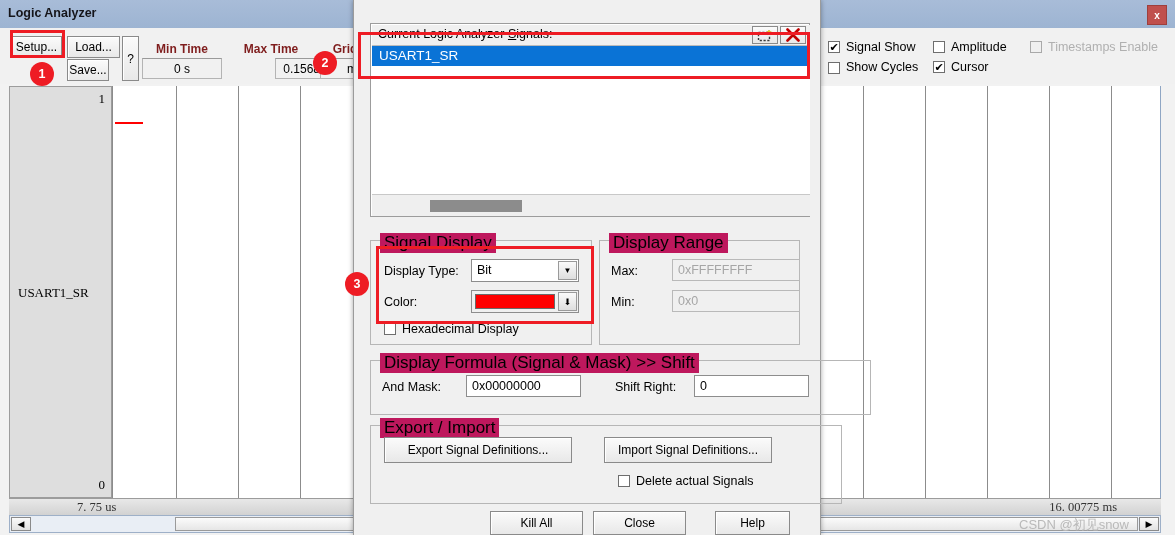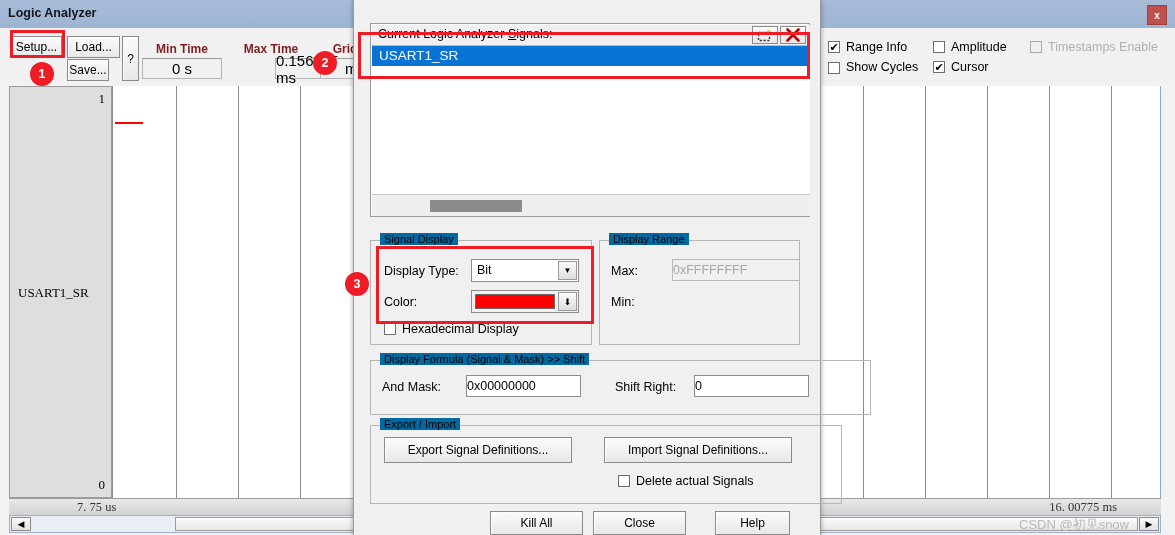--- a/index.html
+++ b/index.html
@@ -26,21 +26,21 @@
     display:flex;align-items:center;justify-content:center;cursor:pointer;
     box-sizing:border-box;
   }
   #btn-setup{position:absolute;left:11px;top:36px;width:51px;height:22px;}
   #btn-load{position:absolute;left:67px;top:36px;width:53px;height:22px;}
   #btn-save{position:absolute;left:67px;top:59px;width:42px;height:22px;}
   #btn-help-q{position:absolute;left:122px;top:36px;width:17px;height:45px;}
 
   .field-label{position:absolute;font-size:12px;font-weight:bold;color:#7f1d1d;text-align:center;}
   .field-box{position:absolute;height:21px;background:#f1f1f1;border:1px solid #b4b4b4;
-    border-top-color:#9a9a9a;box-sizing:border-box;font-size:15px;
+    border-top-color:#9a9a9a;box-sizing:border-box;font-size:12px;
     display:flex;align-items:center;justify-content:center;color:#000;}
   #lbl-min{left:142px;top:42px;width:80px;}
   #fld-min{left:142px;top:58px;width:80px;}
   #lbl-max{left:228px;top:42px;width:86px;}
   #fld-max{left:228px;top:58px;width:86px;margin-left:47px;}
   #lbl-grid{left:320px;top:42px;width:50px;}
   #fld-grid{left:320px;top:58px;width:70px;}
 
   
   #cb-area{position:absolute;left:828px;top:40px;width:345px;height:40px;}
@@ -105,29 +105,29 @@
     display:flex;align-items:center;justify-content:center;cursor:pointer;}
   #list-body{position:absolute;left:1px;top:22px;width:438px;height:148px;background:#fff;overflow:hidden;}
   .list-item{height:20px;line-height:20px;padding-left:7px;font-size:13.5px;cursor:pointer;}
   .list-item.sel{background:#0a73d6;color:#ffffff;}
   #list-hscroll{position:absolute;left:1px;top:170px;width:438px;height:22px;background:#efefef;
     border-top:1px solid #c8c8c8;box-sizing:border-box;}
   #list-hthumb{position:absolute;left:58px;top:5px;width:92px;height:12px;background:#8c8c8c;cursor:pointer;}
 
   
   .groupbox{position:absolute;border:1px solid #b6b6b6;box-sizing:border-box;}
-  .grouptitle{position:absolute;top:-8px;left:9px;background:#0369a1;padding:0 4px;font-size:11px;color:#000;}
+  .grouptitle{position:absolute;top:-8px;left:9px;background:#be185d;padding:0 4px;font-size:17px;color:#000;}
   #gb-signal{left:16px;top:240px;width:222px;height:105px;}
   #gb-range{left:245px;top:240px;width:201px;height:105px;}
   #gb-formula{left:16px;top:360px;width:501px;height:55px;}
   #gb-export{left:16px;top:425px;width:472px;height:79px;}
 
   .row-label{position:absolute;font-size:12.5px;color:#000;}
   .txtbox{position:absolute;height:22px;background:#fff;border:1px solid #8d8d8d;
-    box-sizing:border-box;font-size:12.5px;display:flex;align-items:center;color:#000;}
+    box-sizing:border-box;font-size:12.5px;display:flex;align-items:center;padding-left:5px;color:#000;}
   .txtbox.dis{background:#f0f0f0;border-color:#b9b9b9;color:#a6a6a6;}
 
   
   #lbl-dtype{left:30px;top:264px;}
   #combo-dtype{position:absolute;left:117px;top:259px;width:108px;height:23px;
     background:#fff;border:1px solid #8d8d8d;box-sizing:border-box;cursor:pointer;}
   #combo-dtype-val{position:absolute;left:5px;top:3px;font-size:12.5px;}
   #combo-dtype-arrow{position:absolute;right:1px;top:1px;width:19px;height:19px;
     background:linear-gradient(#fafafa,#dedede);border:1px solid #9a9a9a;box-sizing:border-box;
     display:flex;align-items:center;justify-content:center;font-size:8px;}
@@ -150,21 +150,21 @@
   #fld-min2{left:318px;top:290px;width:128px;}
 
   
   #lbl-andmask{left:28px;top:380px;}
   #fld-andmask{left:112px;top:375px;width:115px;}
   #lbl-shift{left:261px;top:380px;}
   #fld-shift{left:340px;top:375px;width:115px;}
 
   
   #btn-export{position:absolute;left:30px;top:437px;width:188px;height:26px;}
-  #btn-import{position:absolute;left:250px;top:437px;width:188px;height:26px;}
+  #btn-import{position:absolute;left:250px;top:437px;width:168px;height:26px;}
   #cb-delete{position:absolute;left:264px;top:474px;display:flex;align-items:center;}
 
   
   #btn-killall{position:absolute;left:490px;top:511px;width:93px;height:24px;}
   #btn-close{position:absolute;left:593px;top:511px;width:93px;height:24px;}
   #btn-help{position:absolute;left:715px;top:511px;width:75px;height:24px;}
 
   
   .ann-box{position:absolute;border:3px solid #ee1c24;box-sizing:border-box;pointer-events:none;}
   #ann-box-1{left:10px;top:30px;width:55px;height:28px;}
@@ -196,21 +196,21 @@
   <div class="field-label" id="lbl-min">Min Time</div>
   <div class="field-box" id="fld-min">0 s</div>
   <div class="field-label" id="lbl-max">Max Time</div>
   <div class="field-box" id="fld-max">0.156875 ms</div>
   <div class="field-label" id="lbl-grid">Grid</div>
   <div class="field-box" id="fld-grid">ms</div>
 
   <div id="cb-area">
     <div class="cbrow" style="left:0px;top:0px;">
       <span class="cbox">✔</span>
-      <span class="cblabel">Range Info</span>
+      <span class="cblabel">Signal Show</span>
     </div>
     <div class="cbrow" style="left:105px;top:0px;">
       <span class="cbox"></span>
       <span class="cblabel">Amplitude</span>
     </div>
     <div class="cbrow" style="left:202px;top:0px;">
       <span class="cbox dis"></span>
       <span class="cblabel dis">Timestamps Enable</span>
     </div>
     <div class="cbrow" style="left:0px;top:20px;align-items:flex-end;">
@@ -303,20 +303,21 @@
     <span class="cbox"></span>
     <span class="cblabel">Hexadecimal Display</span>
   </div>
 
   <div class="groupbox" id="gb-range">
     <span class="grouptitle">Display Range</span>
   </div>
   <div class="row-label" id="lbl-max2">Max:</div>
   <div class="txtbox dis" id="fld-max2">0xFFFFFFFF</div>
   <div class="row-label" id="lbl-min2">Min:</div>
+  <div class="txtbox dis" id="fld-min2">0x0</div>
 
   <div class="groupbox" id="gb-formula">
     <span class="grouptitle">Display Formula (Signal &amp; Mask) &gt;&gt; Shift</span>
   </div>
   <div class="row-label" id="lbl-andmask">And Mask:</div>
   <div class="txtbox" id="fld-andmask">0x00000000</div>
   <div class="row-label" id="lbl-shift">Shift Right:</div>
   <div class="txtbox" id="fld-shift">0</div>
 
   <div class="groupbox" id="gb-export">

